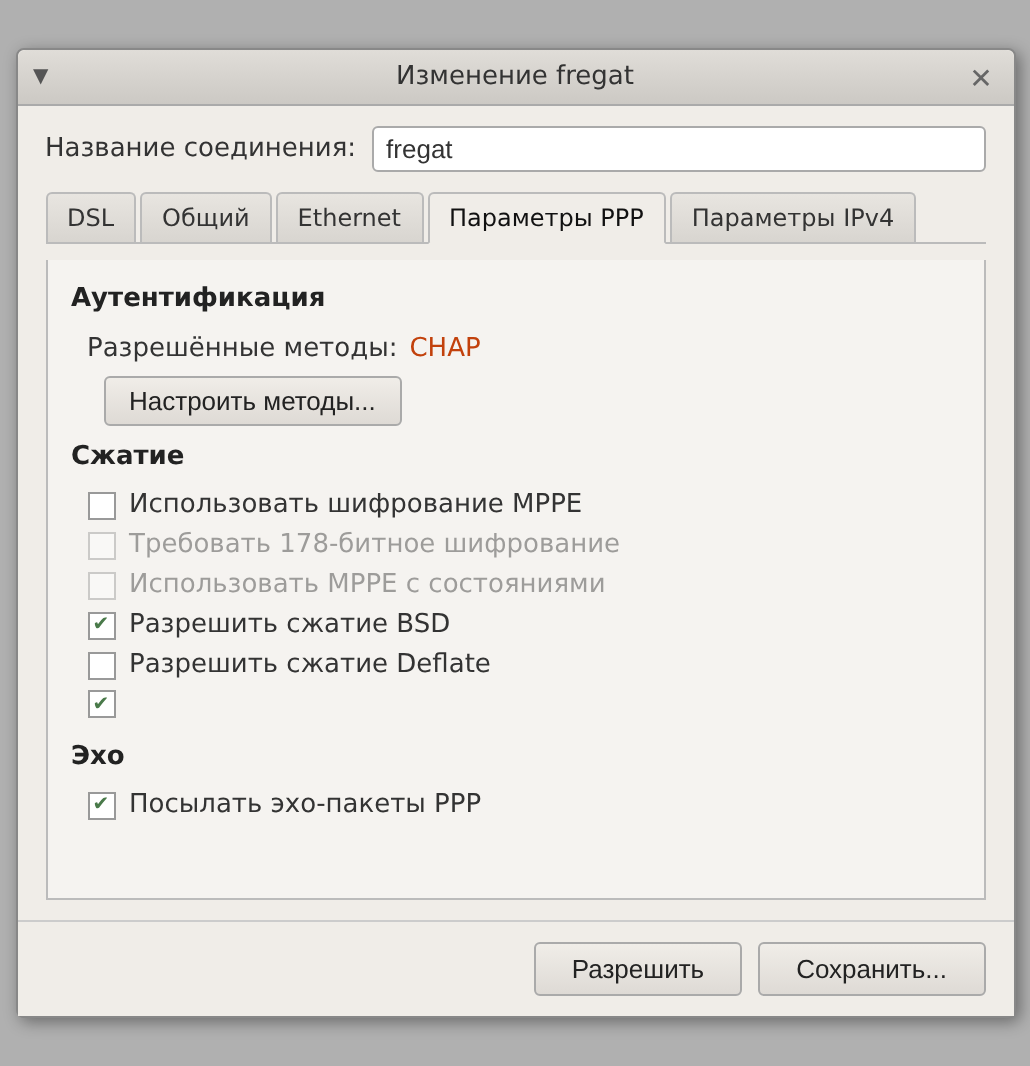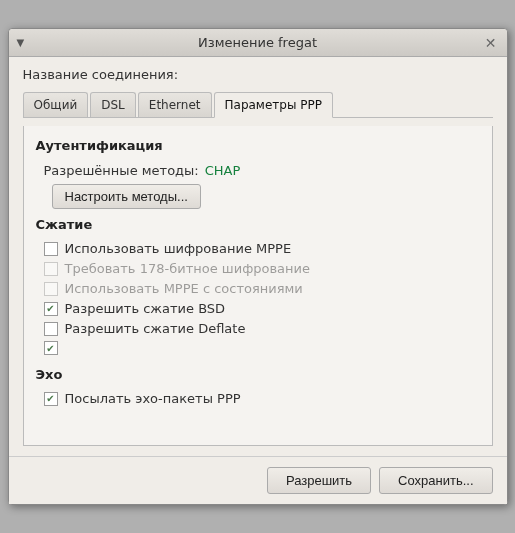--- a/index.html
+++ b/index.html
@@ -134,21 +134,21 @@
       display: flex;
       align-items: center;
       gap: 6px;
       padding-left: 8px;
     }
     .auth-methods-label {
       color: #333;
       font-size: 13px;
     }
     .auth-methods-value {
-      color: #15803d;
+      color: #c2410c;
       font-size: 13px;
     }
     .config-methods-btn {
       border: 1px solid #aaa;
       background: linear-gradient(to bottom, #f0ede8, #dedad5);
       padding: 4px 12px;
       cursor: pointer;
       font-size: 13px;
       border-radius: 3px;
       color: #222;
@@ -238,27 +238,29 @@
     <span class="titlebar-title">Изменение fregat</span>
     <div class="titlebar-spacer" style="justify-content:flex-end;">
       <button class="close-btn">✕</button>
     </div>
   </div>
 
   <div class="content">
 
     <div class="connection-name-row">
       <label class="connection-name-label">Название соединения:</label>
+      <input class="connection-name-input" type="text" value="fregat" style="">
     </div>
 
     <div class="tabs">
+      <div class="tab">DSL</div>
       <div class="tab">Общий</div>
-      <div class="tab">DSL</div>
       <div class="tab">Ethernet</div>
       <div class="tab active">Параметры PPP</div>
+      <div class="tab">Параметры IPv4</div>
     </div>
 
     <div class="tab-content">
 
       <div class="auth-section">
         <div class="section-title">Аутентификация</div>
         <div class="auth-methods-row">
           <span class="auth-methods-label">Разрешённые методы:</span>
           <span class="auth-methods-value">CHAP</span>
         </div>

